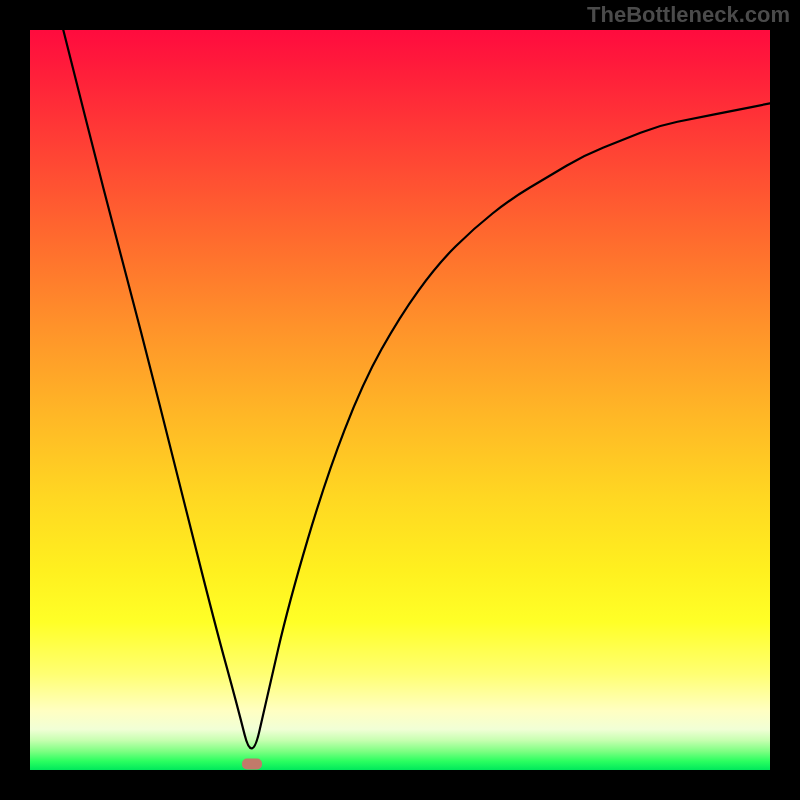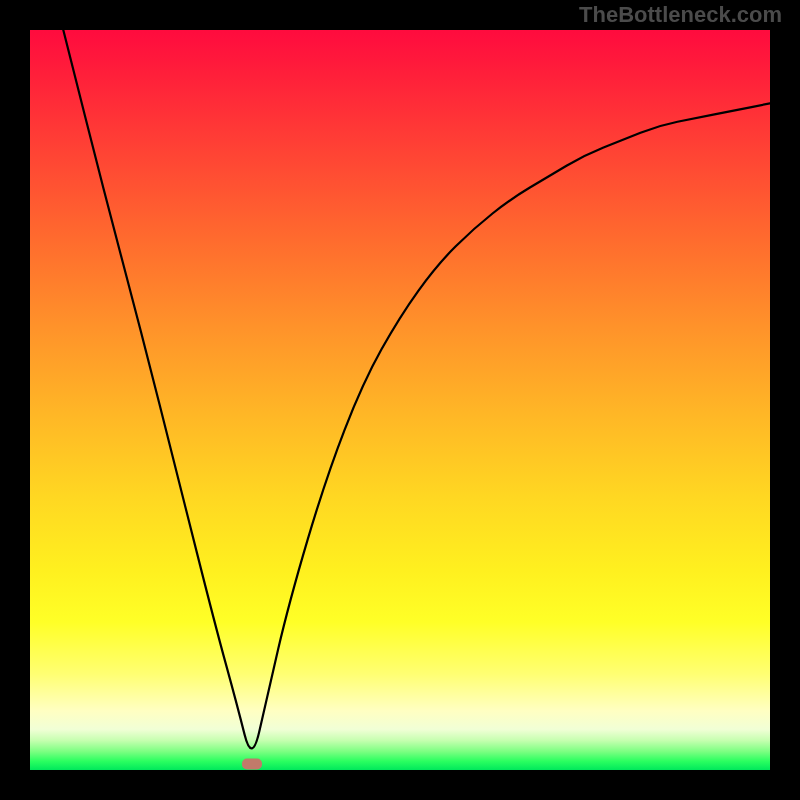--- a/index.html
+++ b/index.html
@@ -13,21 +13,21 @@
   }
   .frame {
     position: relative;
     width: 800px;
     height: 800px;
     background: #000;
   }
   .watermark {
     position: absolute;
     top: 2px;
-    right: 18px;
+    right: 10px;
     color: #4b4b4b;
     font-size: 22px;
     font-weight: 600;
     letter-spacing: 0px;
     z-index: 10;
     user-select: none;
   }
   .plot-area {
     position: absolute;
     left: 30px;

